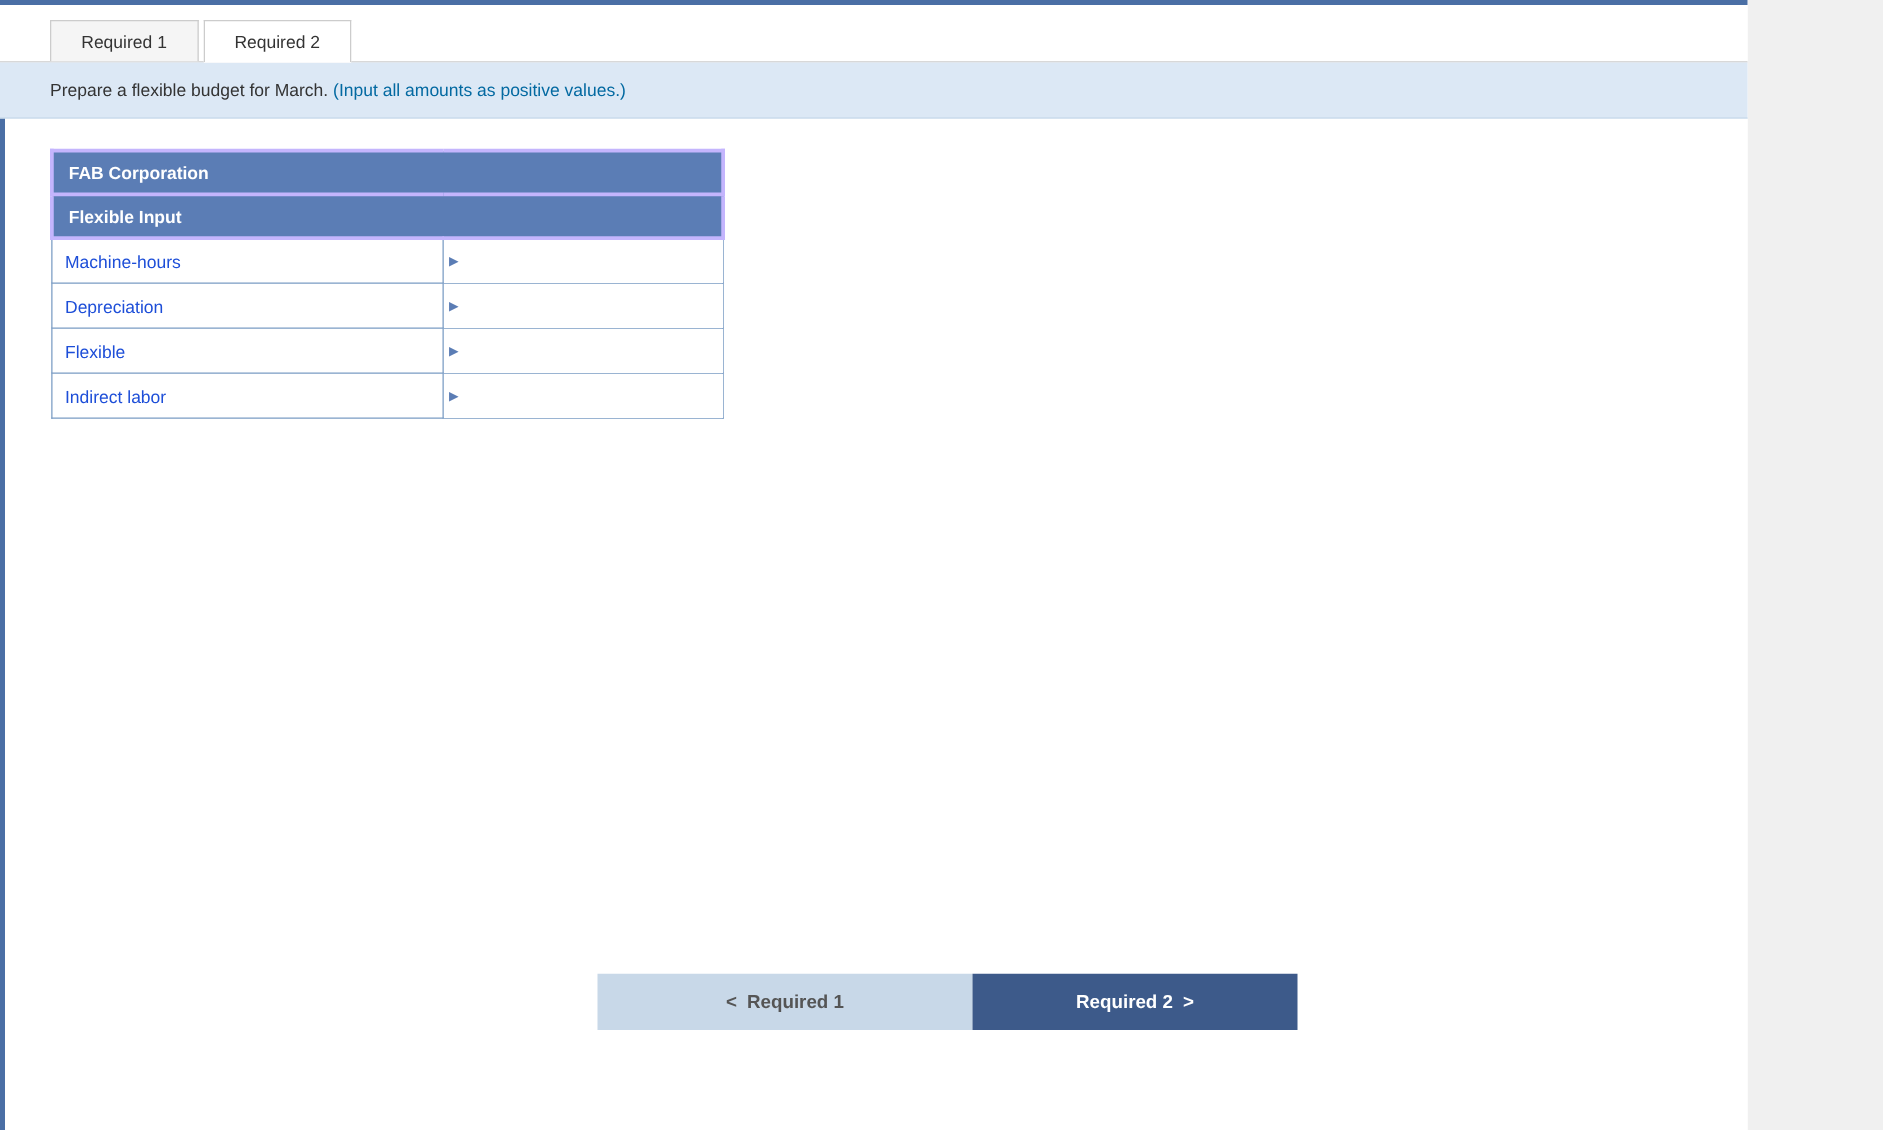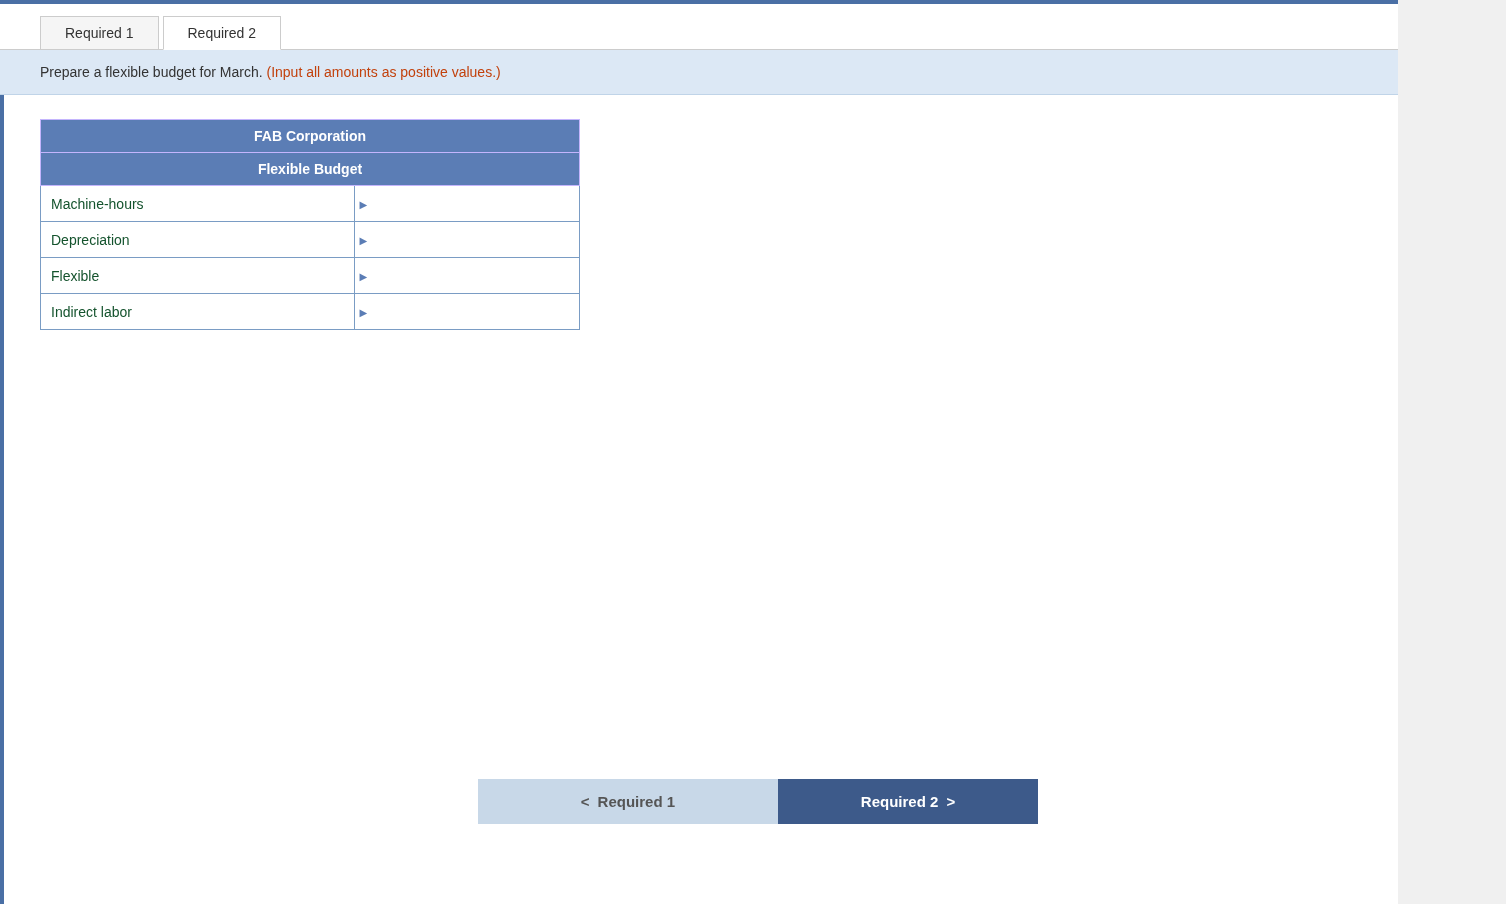--- a/index.html
+++ b/index.html
@@ -62,21 +62,21 @@
     
     .instruction-bar {
       background: #dce8f5;
       padding: 14px 40px;
       font-size: 14px;
       color: #333;
       border-bottom: 1px solid #c0d4e8;
     }
 
     .instruction-bar .highlight {
-      color: #c2410c;
+      color: #0369a1;
     }
 
     
     .main-content {
       flex: 1;
       padding: 24px 40px;
       background: #ffffff;
       position: relative;
     }
 
@@ -88,34 +88,33 @@
     .budget-table {
       width: 100%;
       border-collapse: collapse;
       border: 1px solid #7a9cc4;
     }
 
     .budget-header-row {
       background: #5b7db5;
       color: #ffffff;
       font-weight: bold;
-      text-align: center;
       padding: 8px 12px;
-      border: 1px solid #c4b5fd;
+      border: 3px solid #c4b5fd;
     }
 
     .budget-data-row td {
       border: 1px solid #7a9cc4;
       padding: 6px 10px;
       height: 36px;
     }
 
     .budget-data-row td.label-cell {
       background: #ffffff;
-      color: #14532d;
+      color: #1d4ed8;
       width: 280px;
     }
 
     .budget-data-row td.input-cell {
       background: #ffffff;
       width: 200px;
       padding: 0;
       position: relative;
     }
 
@@ -206,21 +205,21 @@
   <div class="main-content">
     <div class="left-accent"></div>
 
     <div class="budget-table-wrapper">
       <table class="budget-table">
         <tbody>
           <tr>
             <td class="budget-header-row" colspan="2">FAB Corporation</td>
           </tr>
           <tr>
-            <td class="budget-header-row" colspan="2">Flexible Budget</td>
+            <td class="budget-header-row" colspan="2">Flexible Input</td>
           </tr>
 
           <tr class="budget-data-row">
             <td class="label-cell">Machine-hours</td>
             <td class="input-cell">
               <input class="budget-input" type="text" style="">
             </td>
           </tr>
           <tr class="budget-data-row">
             <td class="label-cell">Depreciation</td>

